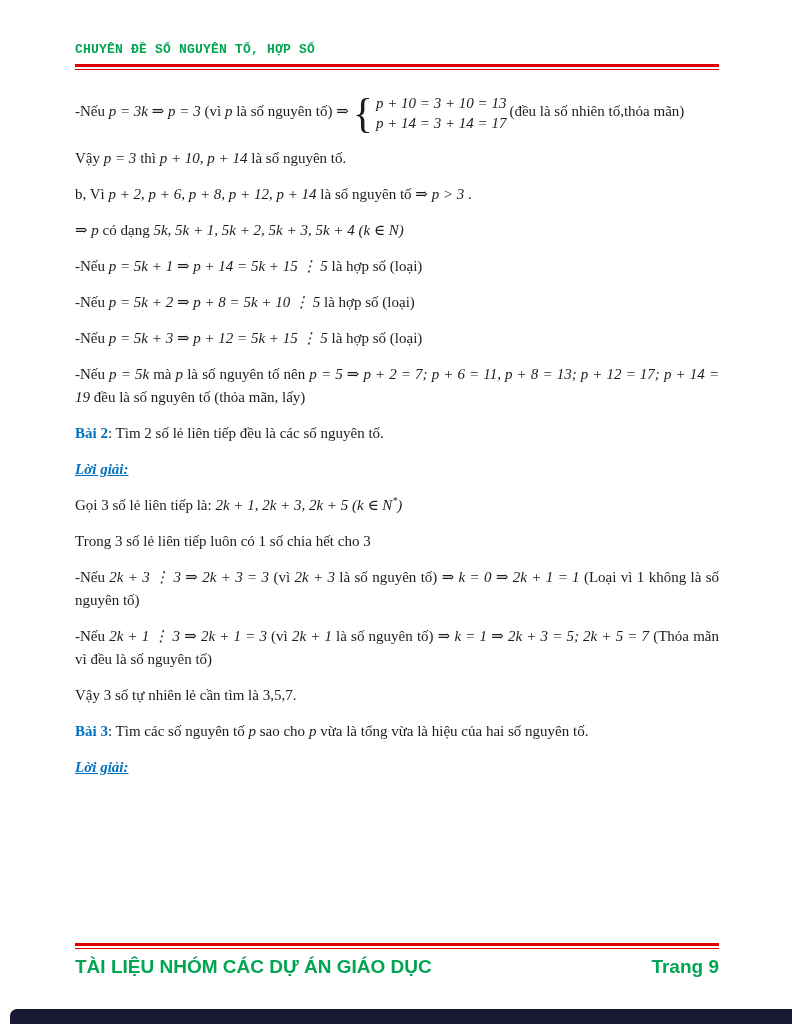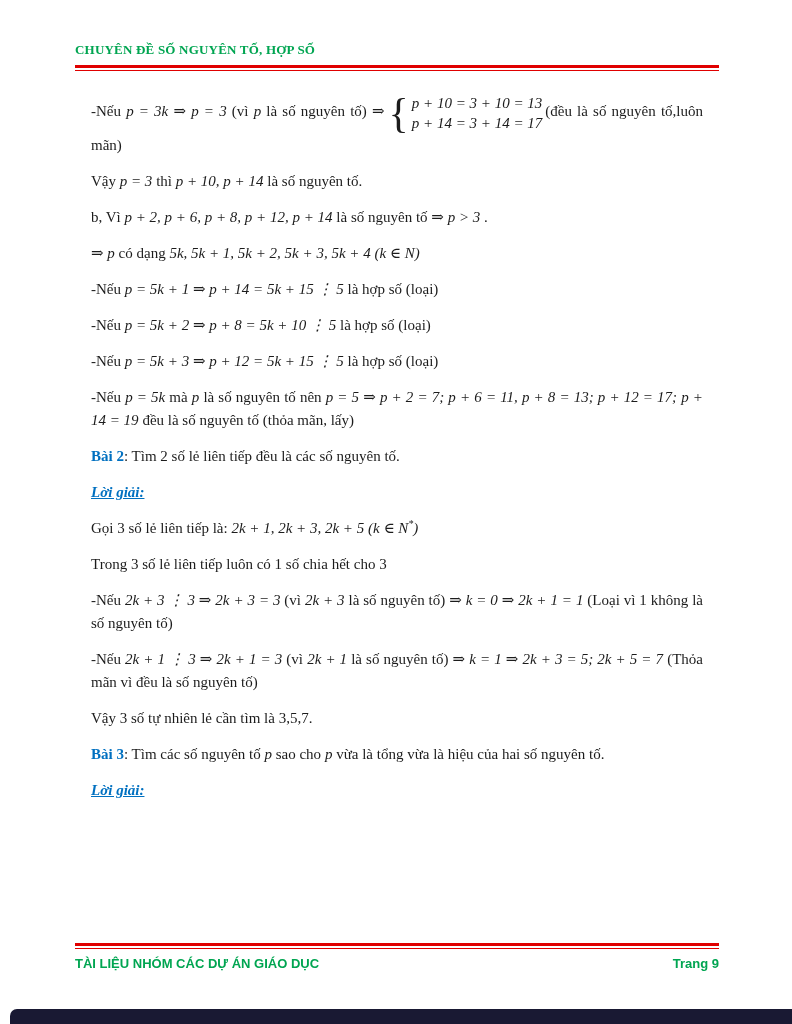--- a/index.html
+++ b/index.html
@@ -7,43 +7,43 @@
     --text:#1c1c1c; --bar:#191933;
   }
   html,body{margin:0;padding:0;}
   body{background:#ffffff;width:792px;height:1024px;overflow:hidden;}
   .page{
     position:relative;width:792px;height:1024px;background:#ffffff;
     font-family:"Liberation Serif","DejaVu Serif",serif;color:var(--text);
   }
   .header{position:absolute;top:42px;left:75px;right:73px;}
   .header-title{
-    font-family:Liberation Serif, serif;
+    font-family:Liberation Mono, monospace;
     font-weight:bold;font-size:13px;color:var(--green);letter-spacing:.2px;
   }
   .rule{margin-top:7px;}
   .rule .thick{height:3px;background:var(--red);}
   .rule .thin{height:1px;background:var(--red);margin-top:2px;}
   .content{position:absolute;top:92px;left:75px;right:73px;}
-  .para{margin:0 16px 13px;font-size:15px;line-height:23px;text-align:justify;}
+  .para{margin:0 0 13px;font-size:15px;line-height:23px;text-align:justify;}
   .seg-text{}
   .seg-math{font-style:italic;}
   .seg-label{color:var(--blue);font-weight:bold;}
   .seg-sup{font-style:italic;vertical-align:super;font-size:10px;line-height:0;}
   .para.solution{color:var(--blue);font-weight:bold;font-style:italic;}
   .para.solution .seg-text{text-decoration:underline;}
   .cases{display:inline-flex;align-items:center;vertical-align:middle;margin:0 3px 0 4px;}
   .brace{font-style:normal;font-size:42px;line-height:1;font-weight:400;}
   .cases-col{display:inline-flex;flex-direction:column;padding-left:3px;}
   .cases-line{line-height:20px;white-space:nowrap;text-align:left;font-style:italic;}
   .footer{position:absolute;top:936px;left:75px;right:73px;}
   .footer-row{
     display:flex;justify-content:space-between;margin-top:7px;
     font-family:"Liberation Sans","DejaVu Sans",sans-serif;
-    font-weight:bold;font-size:13px;color:var(--green);
+    font-weight:bold;font-size:19px;color:var(--green);
   }
   .bottom-bar{
     position:absolute;left:10px;right:0;bottom:0;height:15px;
     background:var(--bar);border-radius:7px 0 0 0;
   }
 </style>
 </head>
 <body>
 
 <div class="page">
@@ -56,21 +56,21 @@
     </div>
   </div>
 
   <div class="content">
       <p class="para"><span class="seg-text">-Nếu </span><span class="seg-math">p = 3k ⇒ p = 3</span><span class="seg-text"> (vì </span><span class="seg-math">p</span><span class="seg-text"> là số nguyên tố) </span><span class="seg-math">⇒</span><span class="cases">
           <span class="brace">{</span>
           <span class="cases-col">
             <span class="cases-line">p + 10 = 3 + 10 = 13</span>
             <span class="cases-line">p + 14 = 3 + 14 = 17</span>
           </span>
-        </span><span class="seg-text">(đều là số nguyên tố,luôn mãn)</span></p>
+        </span><span class="seg-text">(đều là số nhiên tố,thỏa mãn)</span></p>
       <p class="para"><span class="seg-text">Vậy </span><span class="seg-math">p = 3</span><span class="seg-text"> thì </span><span class="seg-math">p + 10, p + 14</span><span class="seg-text"> là số nguyên tố.</span></p>
       <p class="para"><span class="seg-text">b, Vì </span><span class="seg-math">p + 2, p + 6, p + 8, p + 12, p + 14</span><span class="seg-text"> là số nguyên tố </span><span class="seg-math">⇒ p &gt; 3</span><span class="seg-text"> .</span></p>
       <p class="para"><span class="seg-math">⇒ p</span><span class="seg-text"> có dạng </span><span class="seg-math">5k, 5k + 1, 5k + 2, 5k + 3, 5k + 4 (k ∈ N)</span></p>
       <p class="para"><span class="seg-text">-Nếu </span><span class="seg-math">p = 5k + 1 ⇒ p + 14 = 5k + 15 ⋮ 5</span><span class="seg-text"> là hợp số (loại)</span></p>
       <p class="para"><span class="seg-text">-Nếu </span><span class="seg-math">p = 5k + 2 ⇒ p + 8 = 5k + 10 ⋮ 5</span><span class="seg-text"> là hợp số (loại)</span></p>
       <p class="para"><span class="seg-text">-Nếu </span><span class="seg-math">p = 5k + 3 ⇒ p + 12 = 5k + 15 ⋮ 5</span><span class="seg-text"> là hợp số (loại)</span></p>
       <p class="para"><span class="seg-text">-Nếu </span><span class="seg-math">p = 5k</span><span class="seg-text"> mà </span><span class="seg-math">p</span><span class="seg-text"> là số nguyên tố nên </span><span class="seg-math">p = 5 ⇒ p + 2 = 7; p + 6 = 11, p + 8 = 13; p + 12 = 17; p + 14 = 19</span><span class="seg-text"> đều là số nguyên tố (thỏa mãn, lấy)</span></p>
       <p class="para"><span class="seg-label">Bài 2</span><span class="seg-text">: Tìm 2 số lẻ liên tiếp đều là các số nguyên tố.</span></p>
       <p class="para solution"><span class="seg-text">Lời giải:</span></p>
       <p class="para"><span class="seg-text">Gọi 3 số lẻ liên tiếp là: </span><span class="seg-math">2k + 1, 2k + 3, 2k + 5 (k ∈ N</span><span class="seg-sup">*</span><span class="seg-math">)</span></p>

